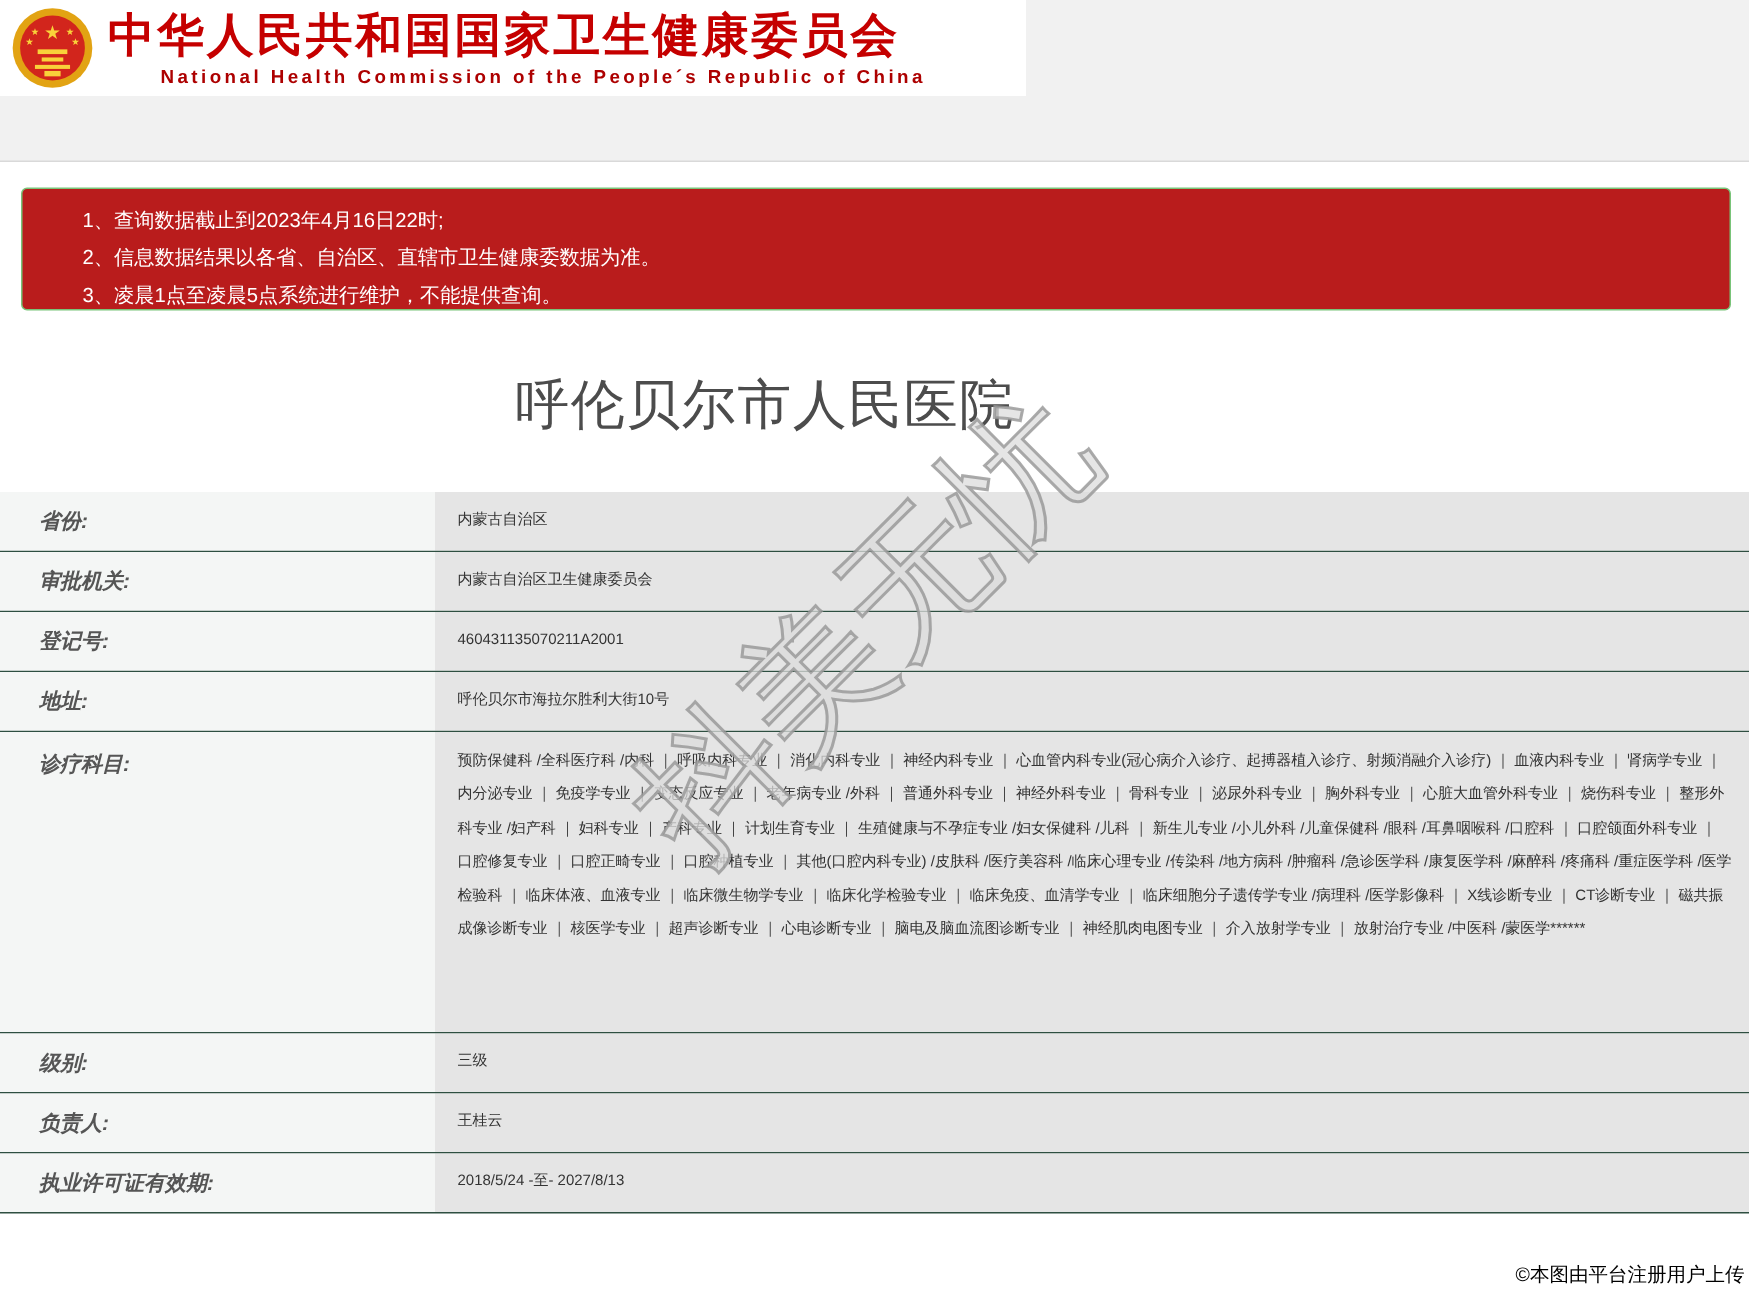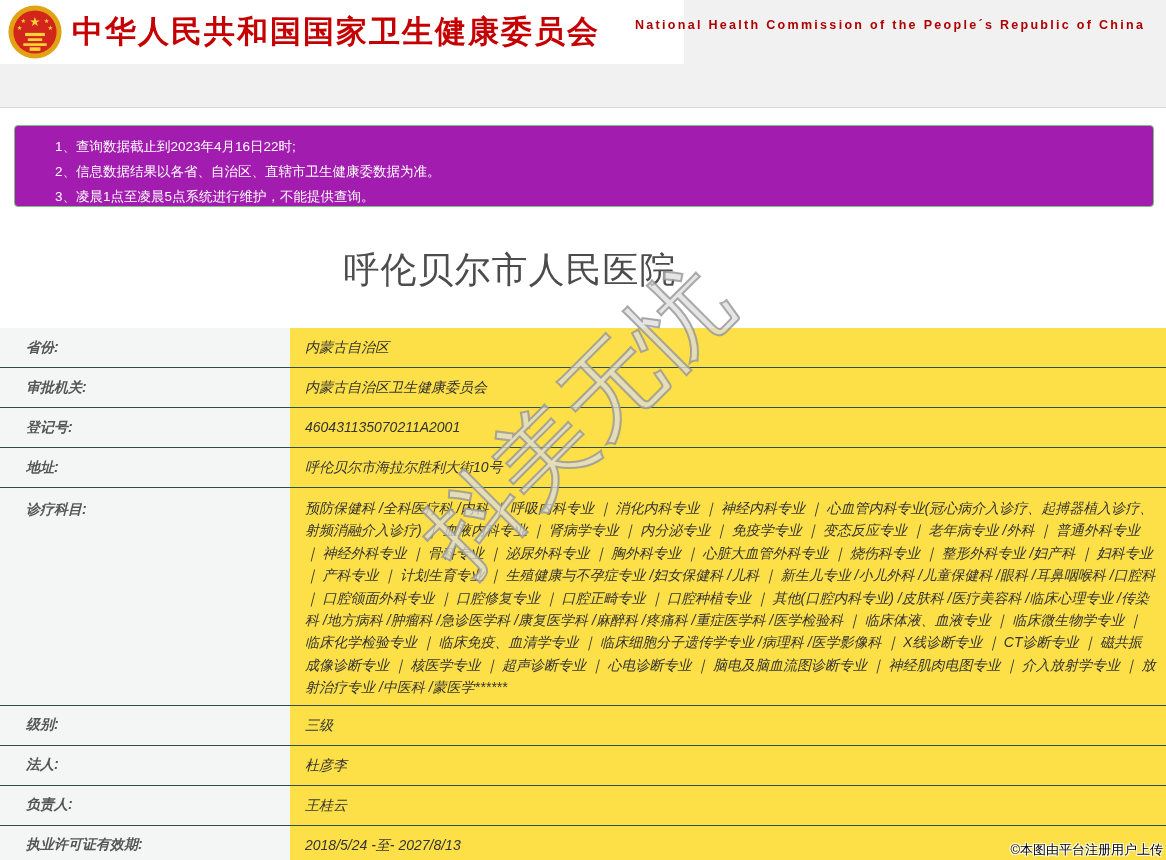--- a/index.html
+++ b/index.html
@@ -12,55 +12,55 @@
   
   .top-band {
     position:absolute; left:0; top:0; width:1166px; height:108px;
     background:#f1f1f1; border-bottom:1px solid #d9d9d9;
   }
   .header-panel {
     position:absolute; left:0; top:0; width:684px; height:64px;
     background:#ffffff; display:flex; align-items:center;
   }
   .emblem { width:54px; height:54px; margin:5px 10px 5px 8px; flex:0 0 auto; }
-  .header-text { display:flex; }
+  .header-text { display:flex; flex-direction:column; }
   .header-cn {
     font-size:31px; font-weight:bold; color:#c50000;
     letter-spacing:2px; line-height:34px; white-space:nowrap;
   }
   .header-en {
     font-size:12.5px; font-weight:bold; color:#ad0000;
     letter-spacing:2.3px; margin-top:3px; white-space:nowrap;padding-left:35px;
   }
 
   
   .notice {
     position:absolute; left:14px; top:125px; width:1140px; height:82px;
-    background:#a21caf; border:1px solid #79c479; border-radius:4px;
+    background:#b91c1c; border:1px solid #79c479; border-radius:4px;
     padding:8px 20px 8px 40px;
   }
   .notice-line { color:#ffffff; font-size:13.5px; line-height:25px; white-space:nowrap; }
 
   
   .hospital-title {
     position:absolute; left:0; top:246px; width:1020px; text-align:center;
     font-size:36px; font-weight:400; color:#4c4c4c; letter-spacing:1px;
   }
 
   
   .info-table { position:absolute; left:0; top:328px; width:1166px; }
   .row { display:flex; border-bottom:1px solid #2e4f41; min-height:40px; align-items:stretch; }
   .cell { display:flex; align-items:center; }
   .cell.label {
     width:290px; flex:0 0 290px; background:#f4f6f5;
     padding-left:26px; font-weight:bold; color:#555555; font-size:14px;font-style:italic;
   }
   .cell.value {
-    flex:1 1 auto; background:#fde047; color:#333333; font-size:14px;
-    padding:6px 12px 6px 15px; line-height:22.4px;font-style:italic;
+    flex:1 1 auto; background:#e5e5e5; color:#333333; font-size:10px;
+    padding:6px 12px 6px 15px; line-height:22.4px;
   }
   .row.tall { min-height:201px; }
   .row.tall .cell.label { align-items:flex-start; padding-top:13px; }
   .row.tall .cell.value { align-items:flex-start; padding-top:9px; padding-right:10px; }
 
   
   .watermark-diag {
     position:absolute; left:377px; top:348px; width:400px; height:144px;
     line-height:144px; text-align:center; font-size:96px;
     transform:rotate(-45deg);
@@ -127,24 +127,20 @@
   </div>
   <div class="row tall">
     <div class="cell label">诊疗科目:</div>
     <div class="cell value">预防保健科 /全科医疗科 /内科 ｜ 呼吸内科专业 ｜ 消化内科专业 ｜ 神经内科专业 ｜ 心血管内科专业(冠心病介入诊疗、起搏器植入诊疗、射频消融介入诊疗) ｜ 血液内科专业 ｜ 肾病学专业 ｜ 内分泌专业 ｜ 免疫学专业 ｜ 变态反应专业 ｜ 老年病专业 /外科 ｜ 普通外科专业 ｜ 神经外科专业 ｜ 骨科专业 ｜ 泌尿外科专业 ｜ 胸外科专业 ｜ 心脏大血管外科专业 ｜ 烧伤科专业 ｜ 整形外科专业 /妇产科 ｜ 妇科专业 ｜ 产科专业 ｜ 计划生育专业 ｜ 生殖健康与不孕症专业 /妇女保健科 /儿科 ｜ 新生儿专业 /小儿外科 /儿童保健科 /眼科 /耳鼻咽喉科 /口腔科 ｜ 口腔颌面外科专业 ｜ 口腔修复专业 ｜ 口腔正畸专业 ｜ 口腔种植专业 ｜ 其他(口腔内科专业) /皮肤科 /医疗美容科 /临床心理专业 /传染科 /地方病科 /肿瘤科 /急诊医学科 /康复医学科 /麻醉科 /疼痛科 /重症医学科 /医学检验科 ｜ 临床体液、血液专业 ｜ 临床微生物学专业 ｜ 临床化学检验专业 ｜ 临床免疫、血清学专业 ｜ 临床细胞分子遗传学专业 /病理科 /医学影像科 ｜ X线诊断专业 ｜ CT诊断专业 ｜ 磁共振成像诊断专业 ｜ 核医学专业 ｜ 超声诊断专业 ｜ 心电诊断专业 ｜ 脑电及脑血流图诊断专业 ｜ 神经肌肉电图专业 ｜ 介入放射学专业 ｜ 放射治疗专业 /中医科 /蒙医学******</div>
   </div>
   <div class="row">
     <div class="cell label">级别:</div>
     <div class="cell value">三级</div>
   </div>
   <div class="row">
-    <div class="cell label">法人:</div>
-    <div class="cell value">杜彦李</div>
-  </div>
-  <div class="row">
     <div class="cell label">负责人:</div>
     <div class="cell value">王桂云</div>
   </div>
   <div class="row">
     <div class="cell label">执业许可证有效期:</div>
     <div class="cell value">2018/5/24 -至- 2027/8/13</div>
   </div>
 </div>
 
 <div class="watermark-diag">抖美无忧</div>

